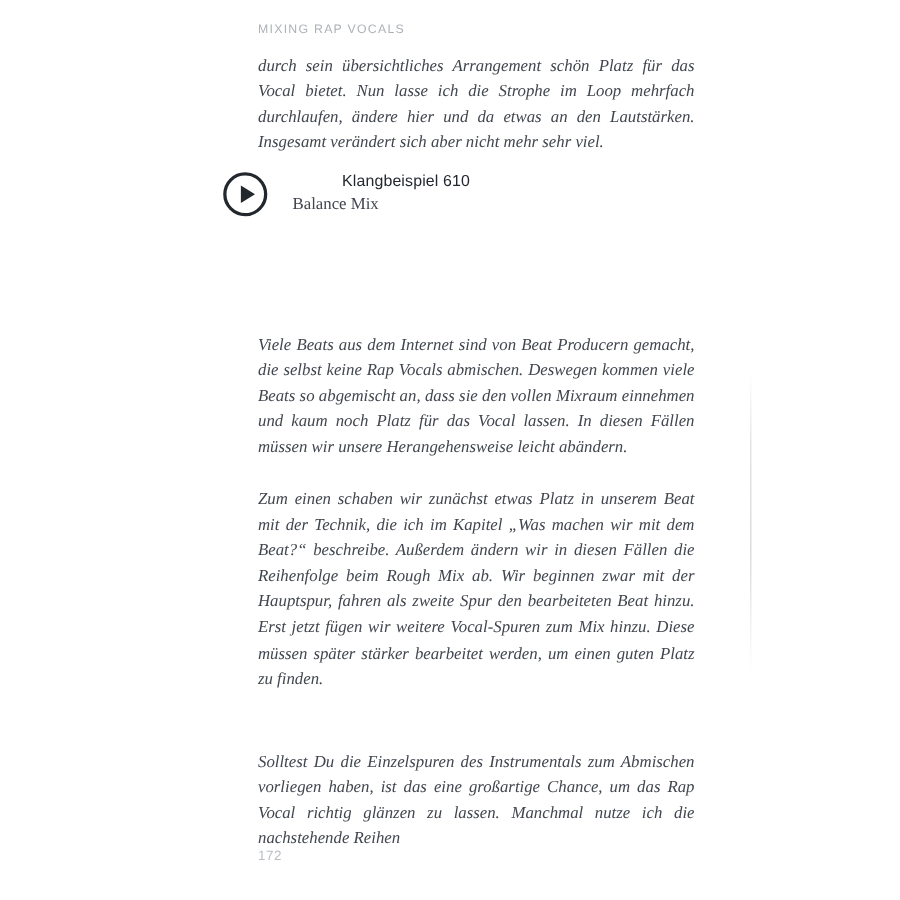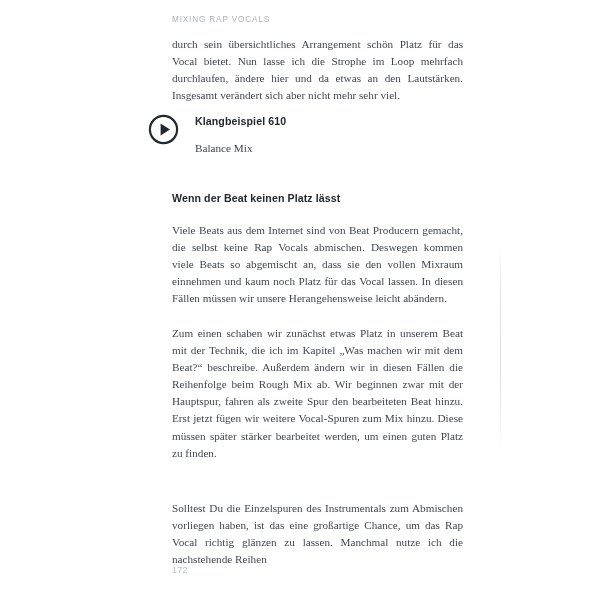--- a/index.html
+++ b/index.html
@@ -46,20 +46,21 @@
     font-size: 8.2px;
     letter-spacing: 0.85px;
     color: #adb2b8;
     white-space: nowrap;
   }
 
   .body-block {
     position: absolute;
     left: 172px;
     width: 291px;
+    font-style: italic;
   }
 
   p.body-text {
     margin: 0;
     font-family: "Liberation Serif", serif;
     font-size: 11.2px;
     line-height: 17.1px;
     color: #41464e;
     text-align: justify;
     text-justify: inter-word;
@@ -92,31 +93,32 @@
     height: 31px;
   }
   .audio-text {
     position: absolute;
     left: 47px;
     top: 0px;
   }
   .audio-title {
     font-family: "Liberation Sans", sans-serif;
     font-size: 10.6px;
-    font-weight: bold;
+    font-weight: normal;
     color: #23282e;
     line-height: 14px;
     letter-spacing: 0.1px;
+    margin-left: 33px;
   }
   .audio-sub {
     font-family: "Liberation Serif", serif;
     font-size: 11.2px;
     color: #41464e;
     line-height: 16px;
-    margin-top: 12px;
+    margin-top: 0;
   }
 
   .page-number {
     position: absolute;
     left: 172px;
     top: 565px;
     font-family: Liberation Sans, sans-serif;
     font-size: 9px;
     color: #b9bec4;
     letter-spacing: 0.3px;
@@ -141,23 +143,20 @@
         <circle cx="15.5" cy="15.5" r="13.6" fill="none" stroke="#23282e" stroke-width="2.2"></circle>
         <path d="M12.6 9.6 L22.0 15.5 L12.6 21.4 Z" fill="#23282e"></path>
       </svg>
     </span>
     <div class="audio-text">
       <div class="audio-title">Klangbeispiel 610</div>
       <div class="audio-sub">Balance Mix</div>
     </div>
   </div>
 
-  <div class="body-block" style="top:191px;">
-    <h2 class="subhead">Wenn der Beat keinen Platz lässt</h2>
-  </div>
 
   <div class="body-block" style="top:222px;">
     <p class="body-text">Viele Beats aus dem Internet sind von Beat Producern gemacht, die selbst keine Rap Vocals abmischen. Deswegen kommen viele Beats so abgemischt an, dass sie den vollen Mixraum einnehmen und kaum noch Platz für das Vocal lassen. In diesen Fällen müssen wir unsere Herangehensweise leicht abändern.</p>
   </div>
 
   <div class="body-block" style="top:325px;">
     <p class="body-text">Zum einen schaben wir zunächst etwas Platz in unserem Beat mit der Technik, die ich im Kapitel „Was machen wir mit dem Beat?“ beschrei­be. Außerdem ändern wir in diesen Fällen die Reihenfolge beim Rough Mix ab. Wir beginnen zwar mit der Hauptspur, fahren als zweite Spur den bearbeiteten Beat hinzu. Erst jetzt fügen wir weitere Vocal-Spuren zum Mix hinzu. Diese müssen später stärker bearbeitet werden, um einen guten Platz zu finden.</p>
   </div>
 
 

